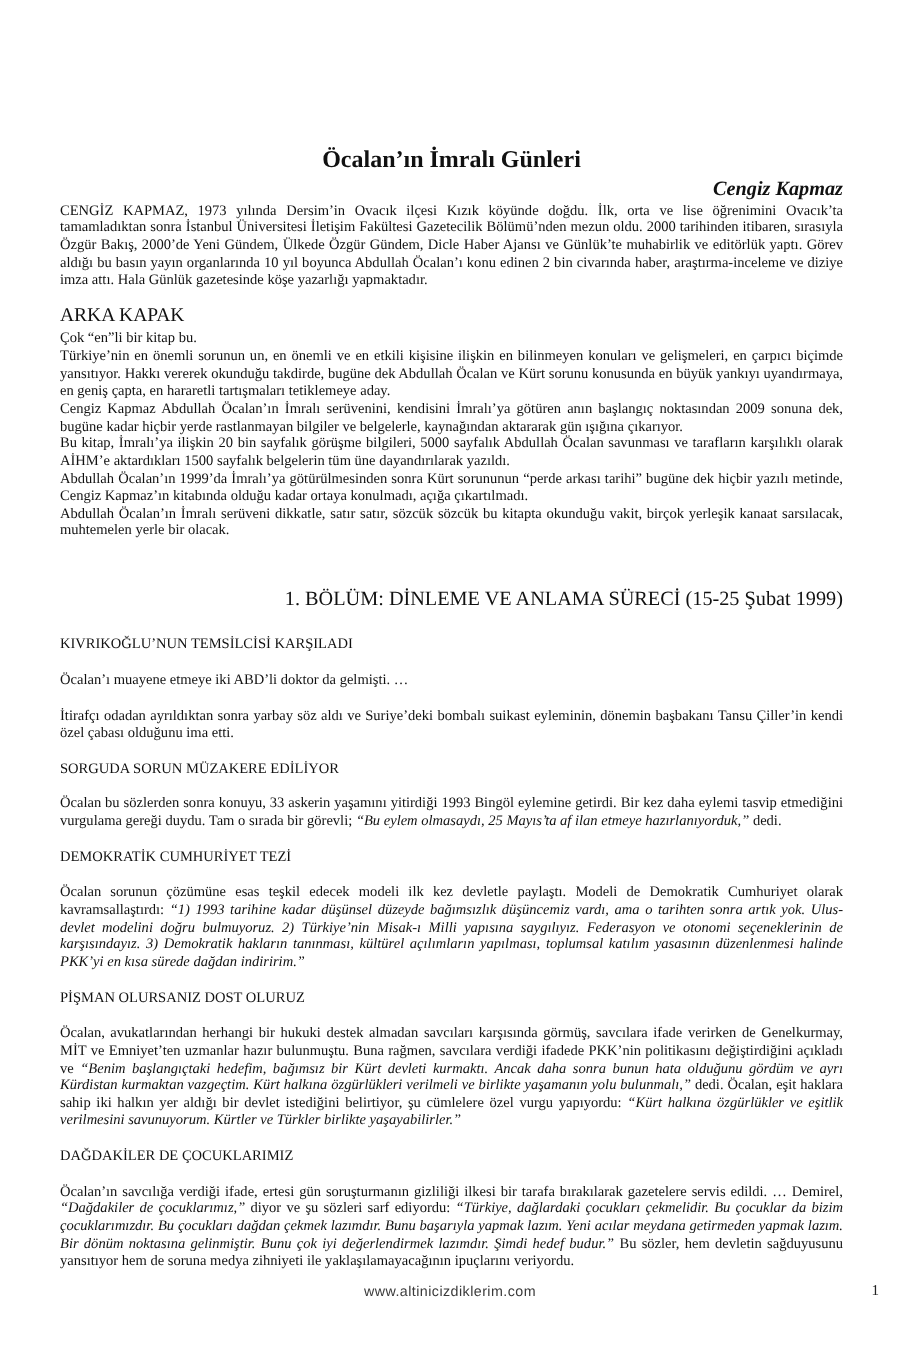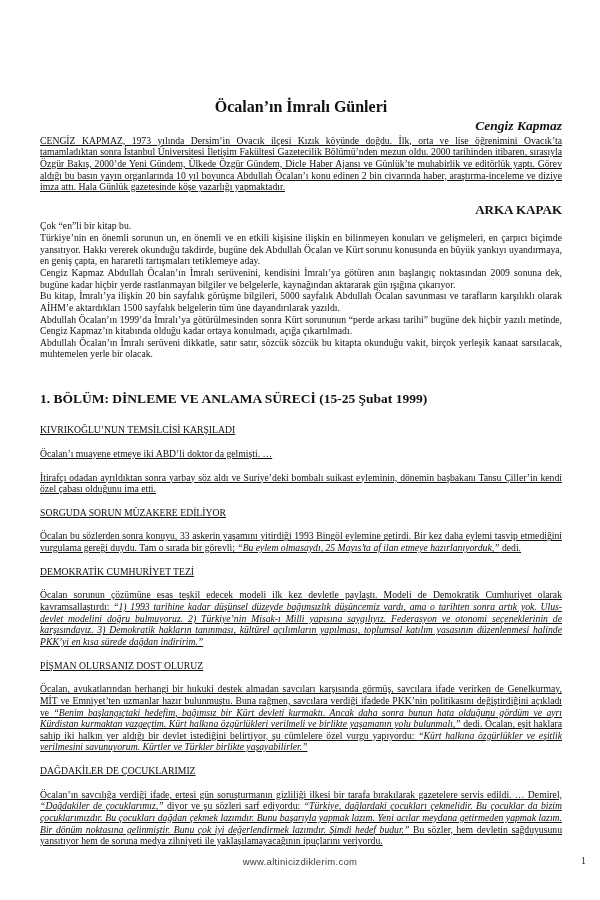--- a/index.html
+++ b/index.html
@@ -5,24 +5,24 @@
   html,body{margin:0;padding:0;}
   body{
     width:600px;height:900px;background:#ffffff;color:#111;
     font-family:"Liberation Serif","DejaVu Serif",serif;
     position:relative;overflow:hidden;
   }
   .content{padding:0 38px 0 40px;font-size:9.7px;line-height:1.2;}
   .title{font-size:16px;font-weight:bold;text-align:center;padding-top:98px;line-height:1.15;}
   .subtitle{font-size:13.5px;font-weight:bold;font-style:italic;text-align:right;margin-top:2px;}
   .bio{margin-top:20px;}
-  .heading-arka{font-size:13px;font-weight:bold;text-align:right;margin-top:9px;margin-bottom:3px;}
+  .heading-arka{font-size:13px;font-weight:normal;text-align:left;margin-top:9px;margin-bottom:3px;}
   .back-cover p{margin:0;text-align:justify;}
-  .chapter{font-size:13.5px;font-weight:bold;text-align:left;margin-top:31px;margin-bottom:17px;}
-  .para{margin:0;text-align:justify;text-decoration:underline;}
+  .chapter{font-size:13.5px;font-weight:normal;text-align:right;margin-top:31px;margin-bottom:17px;}
+  .para{margin:0;text-align:justify;}
   .section{margin-top:12px;}
   .section .para + .para{margin-top:12px;}
   .section-header{margin:0;text-align:left;}
   .it{font-style:italic;}
   .footer{
     position:absolute;left:0;bottom:33px;width:100%;text-align:center;
     font-family:"Liberation Sans","DejaVu Sans",sans-serif;
     font-size:9.5px;color:#3a3a3a;letter-spacing:.3px;
   }
   .page-num{

